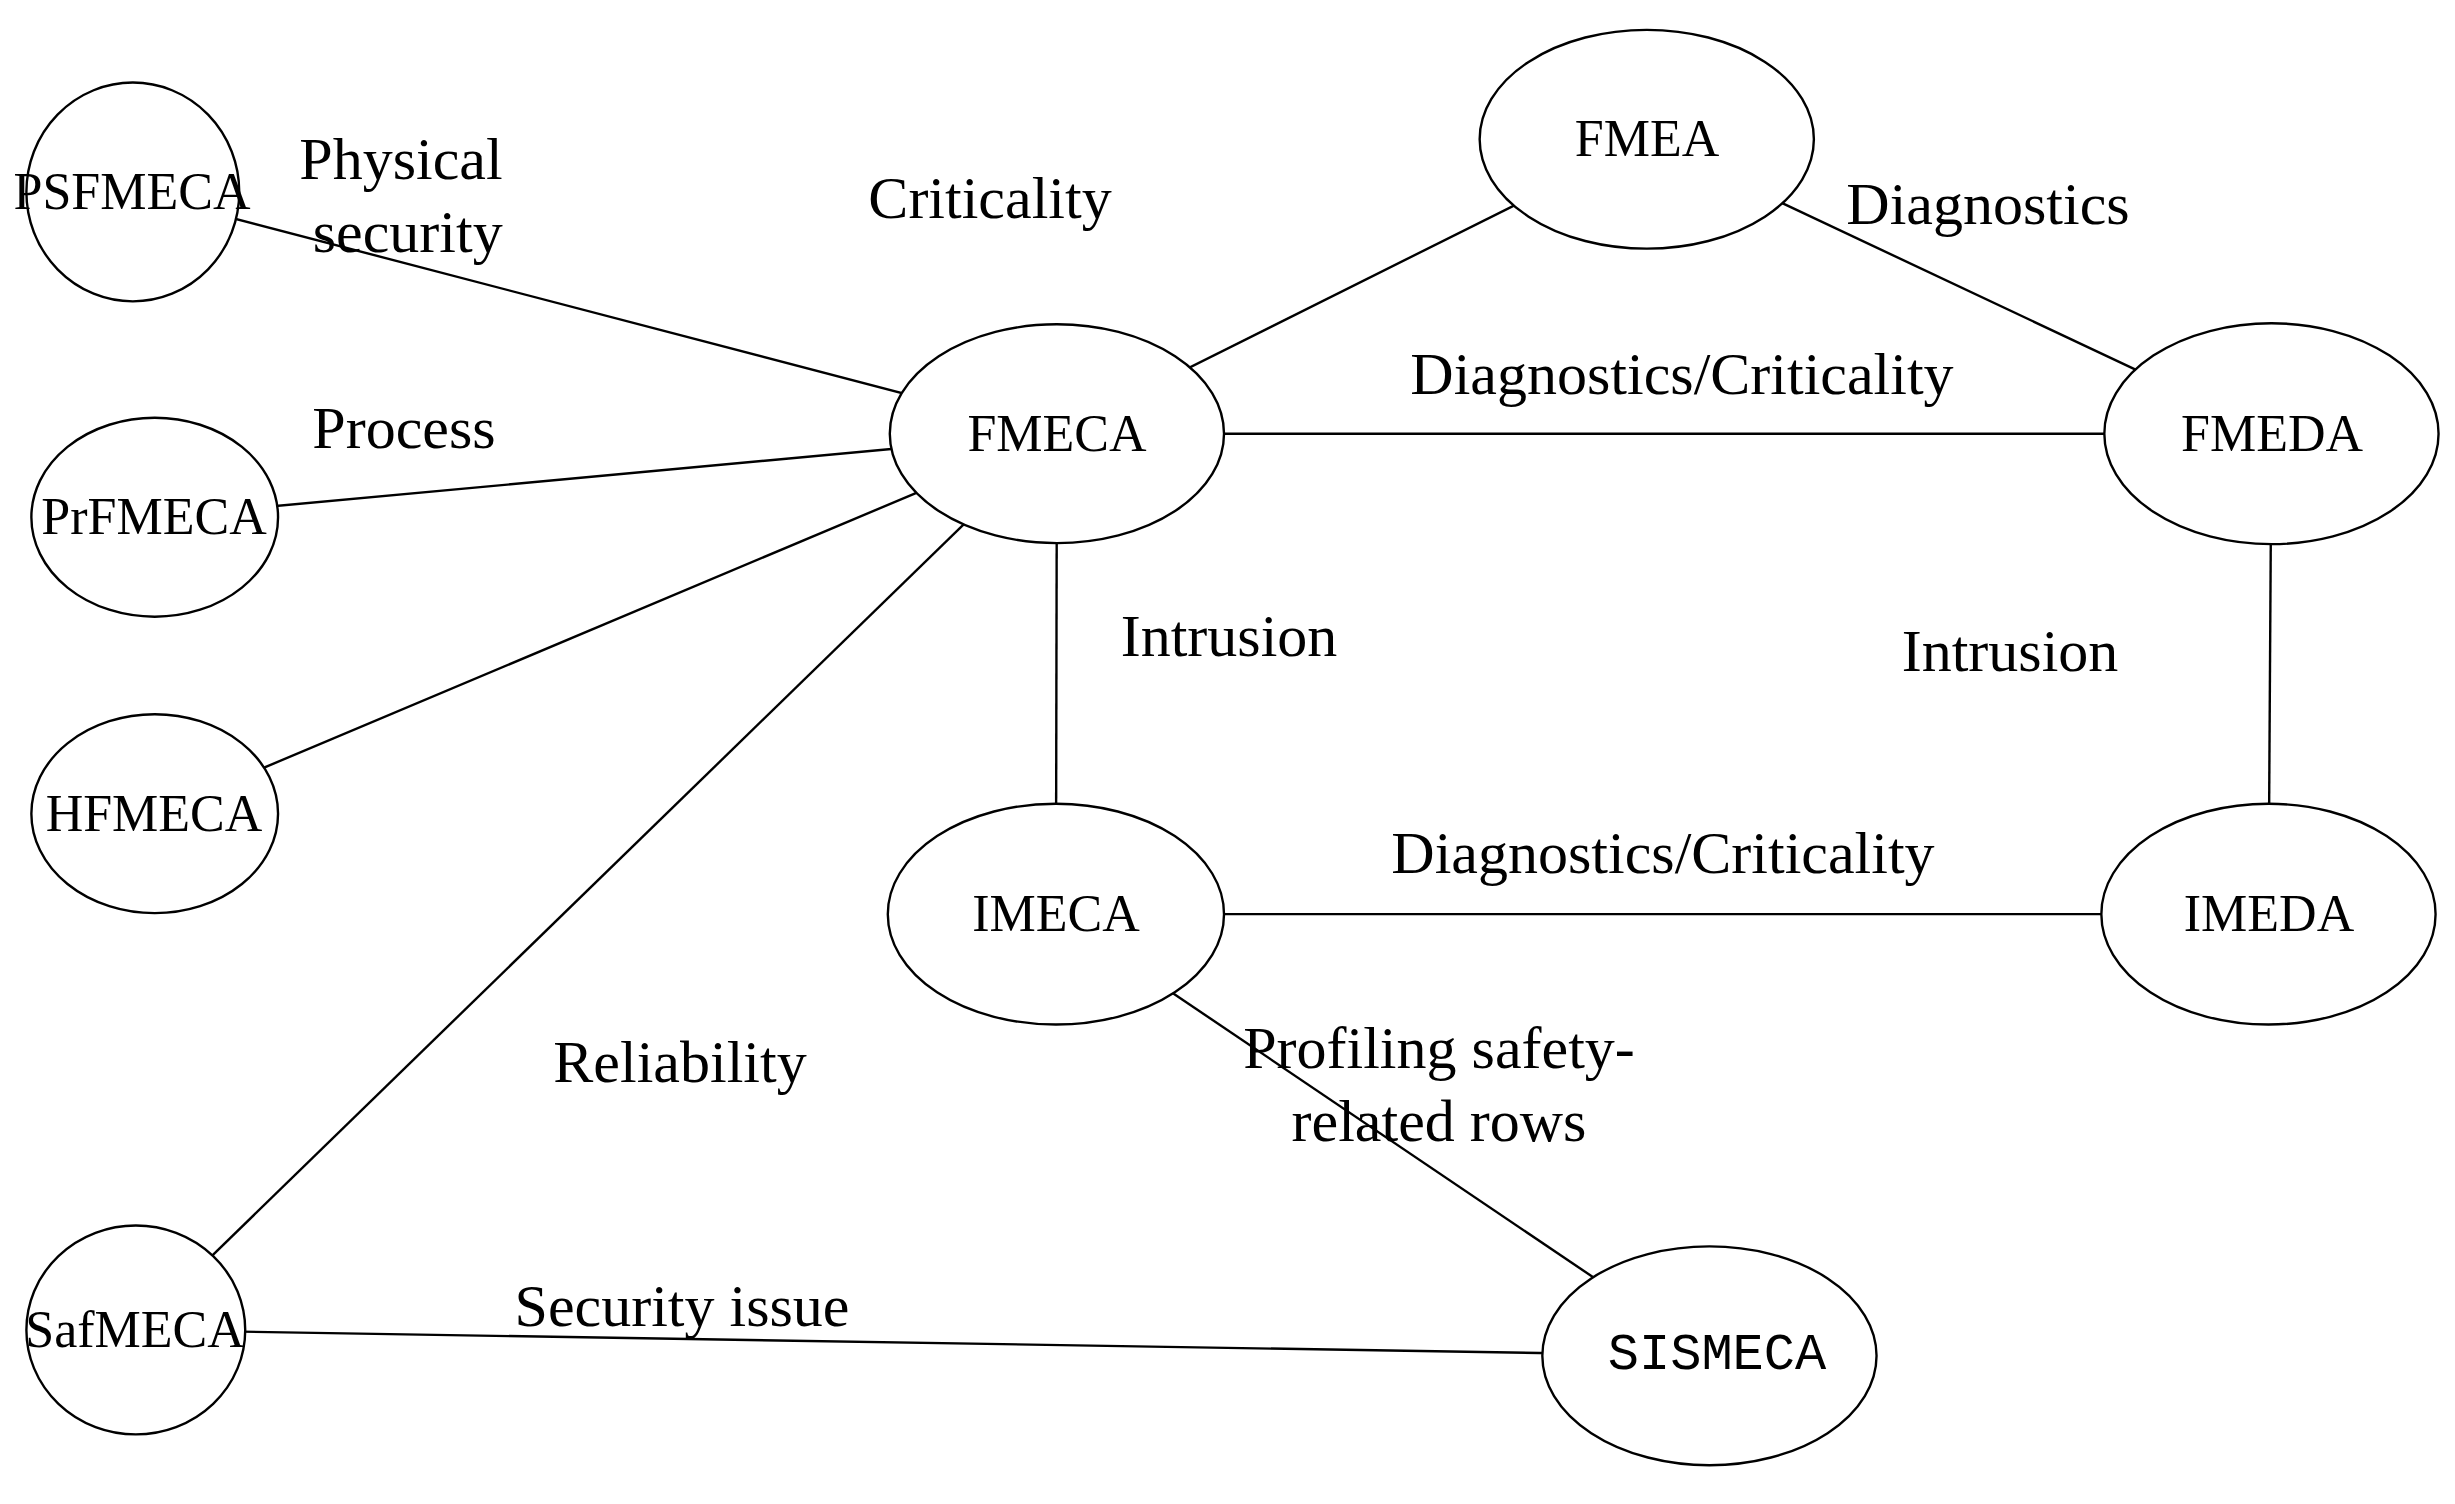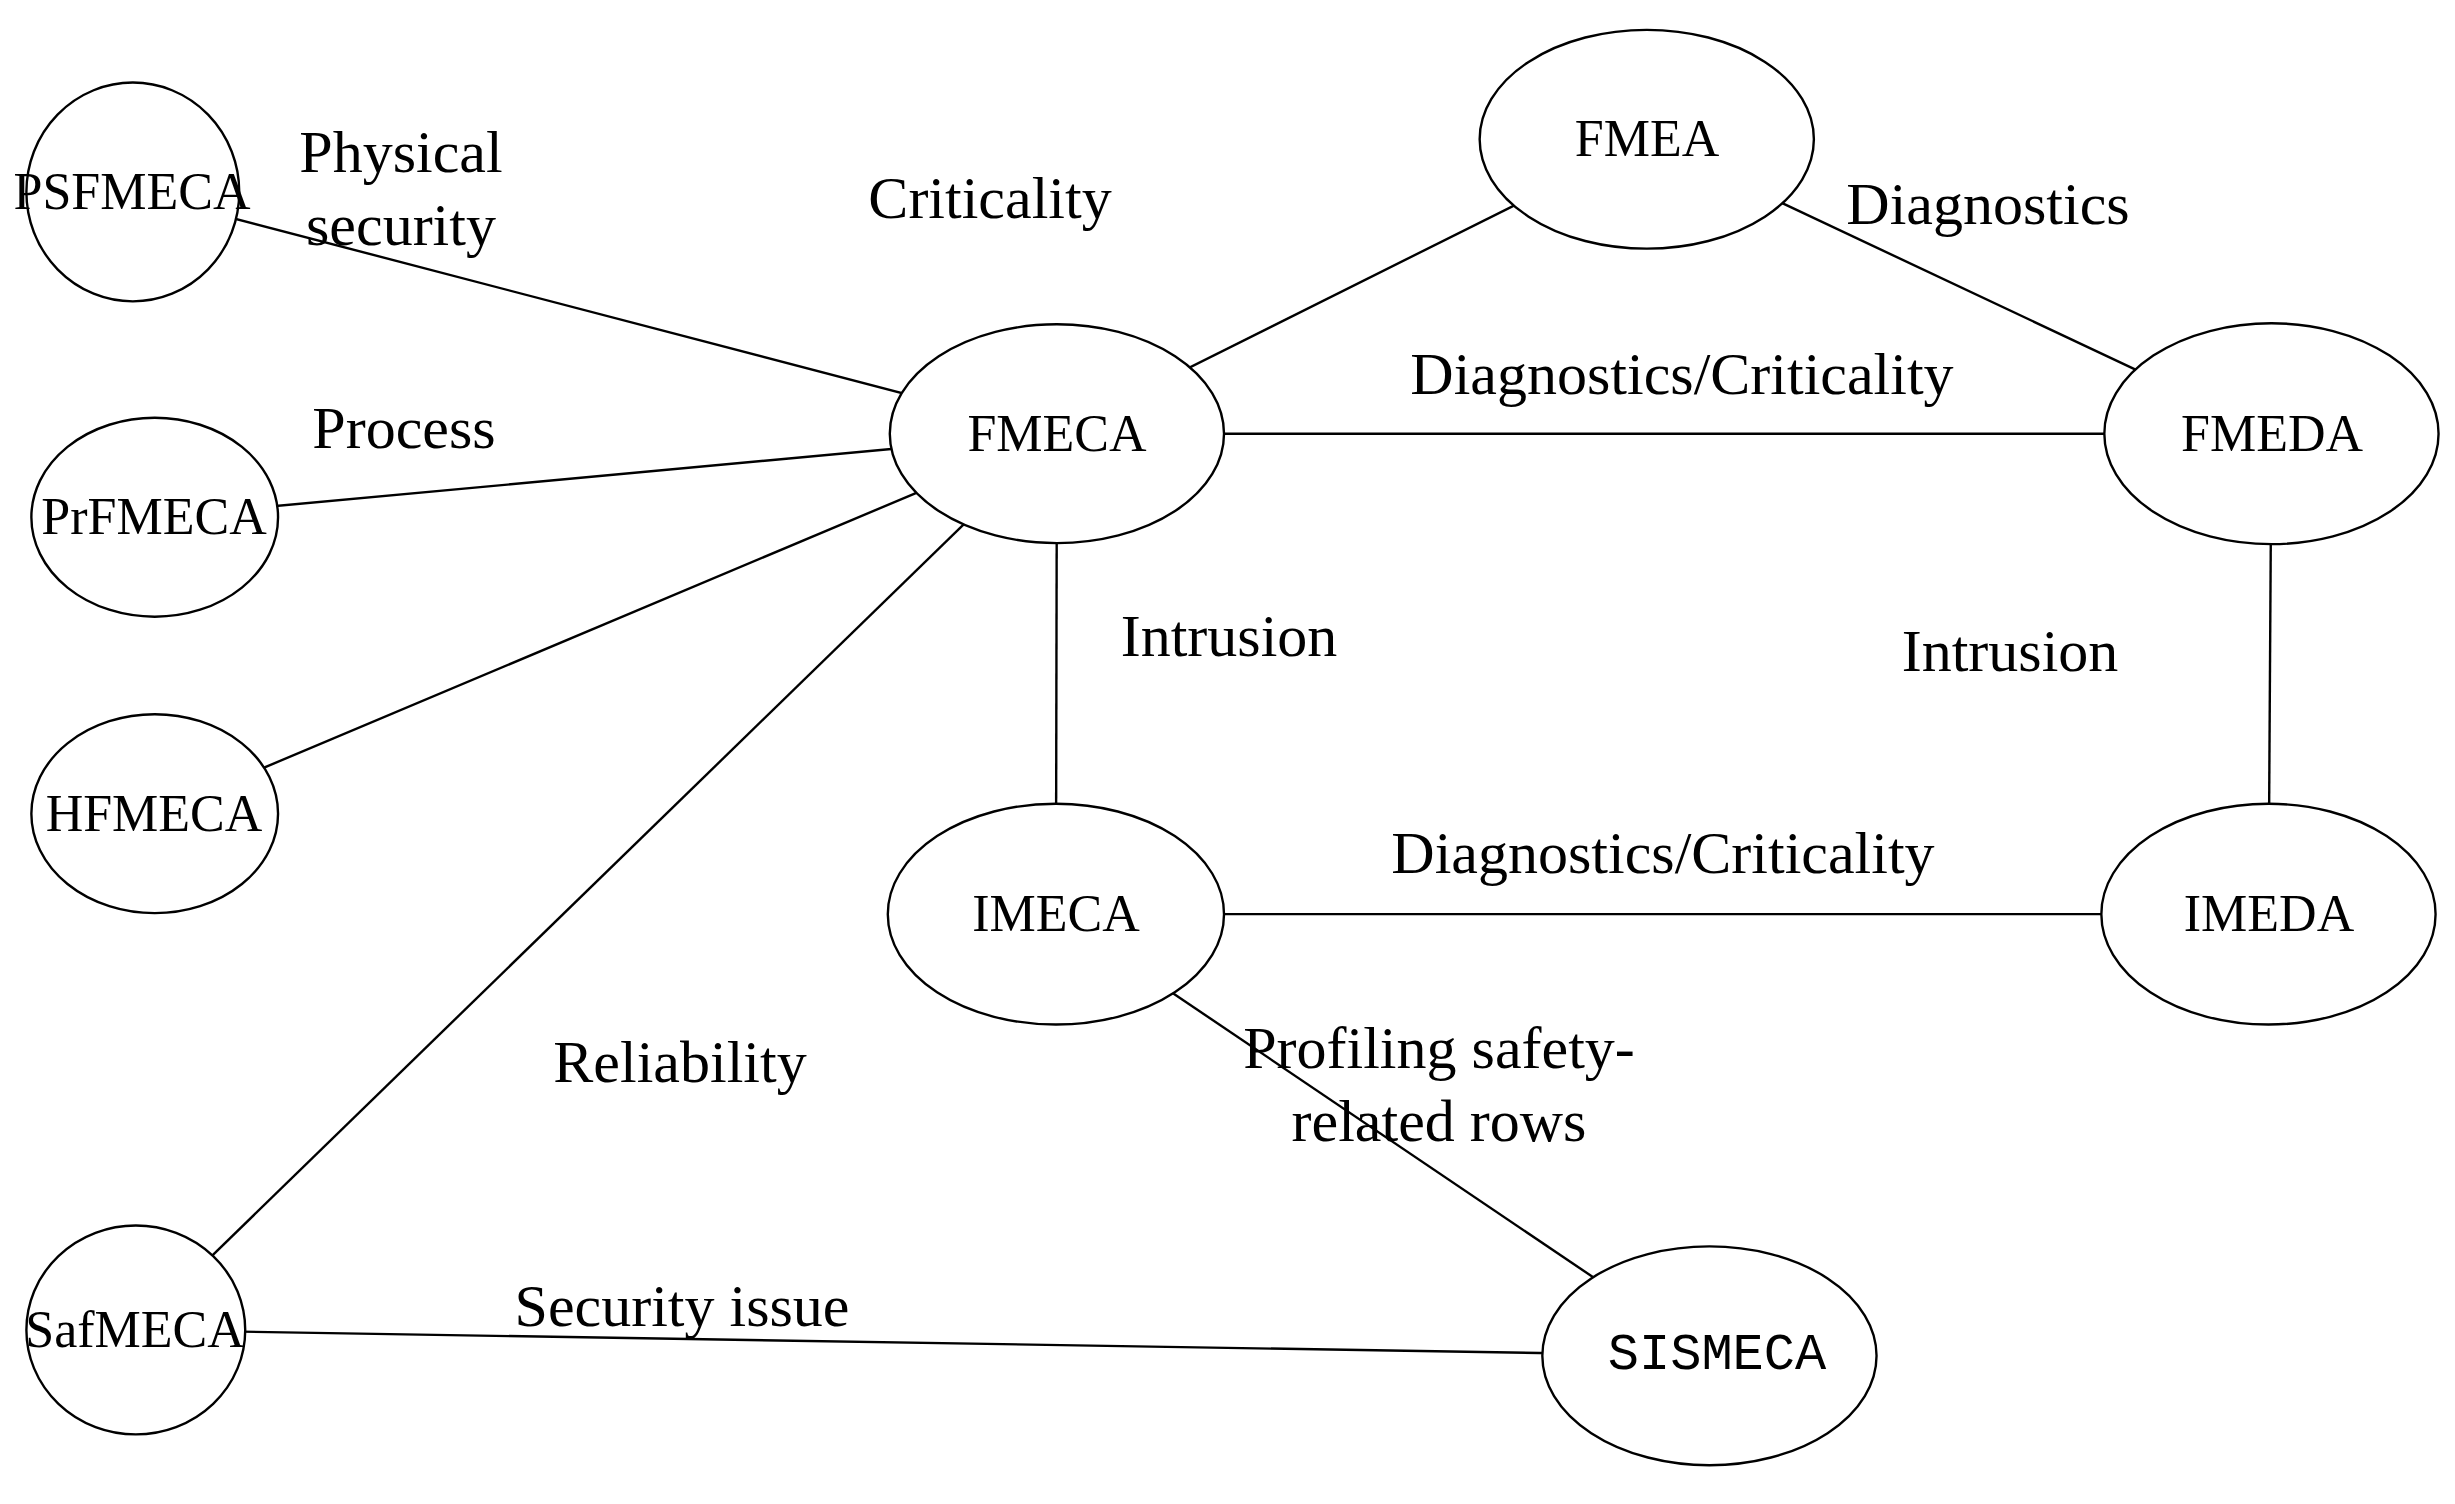--- a/index.html
+++ b/index.html
@@ -86,21 +86,21 @@
   <div class="lbl node-label" style="left:154px;  top:517px;font-family:Liberation Serif, serif;">PrFMECA</div>
   <div class="lbl node-label" style="left:154px;  top:814px;">HFMECA</div>
   <div class="lbl node-label" style="left:135px;  top:1330px;">SafMECA</div>
   <div class="lbl node-label" style="left:1057px; top:434px;">FMECA</div>
   <div class="lbl node-label" style="left:1647px; top:139px;">FMEA</div>
   <div class="lbl node-label" style="left:2272px; top:434px;">FMEDA</div>
   <div class="lbl node-label" style="left:1056px; top:914px;">IMECA</div>
   <div class="lbl node-label" style="left:2269px; top:914px;">IMEDA</div>
   <div class="lbl node-label" style="left:1717px; top:1356px;font-family:Liberation Mono, monospace;">SISMECA</div>
 
-  <div class="lbl edge-label" style="left:401px;  top:189px;">Physical
+  <div class="lbl edge-label" style="left:401px;  top:196px;text-align:right;">Physical
 security</div>
   <div class="lbl edge-label" style="left:404px;  top:429px;">Process</div>
   <div class="lbl edge-label" style="left:680px;  top:1063px;">Reliability</div>
   <div class="lbl edge-label" style="left:990px;  top:199px;">Criticality</div>
   <div class="lbl edge-label" style="left:1988px; top:205px;">Diagnostics</div>
   <div class="lbl edge-label" style="left:1682px; top:375px;">Diagnostics/Criticality</div>
   <div class="lbl edge-label" style="left:1229px; top:637px;">Intrusion</div>
   <div class="lbl edge-label" style="left:2010px; top:652px;">Intrusion</div>
   <div class="lbl edge-label" style="left:1663px; top:854px;">Diagnostics/Criticality</div>
   <div class="lbl edge-label" style="left:1439px; top:1085px;">Profiling safety-

